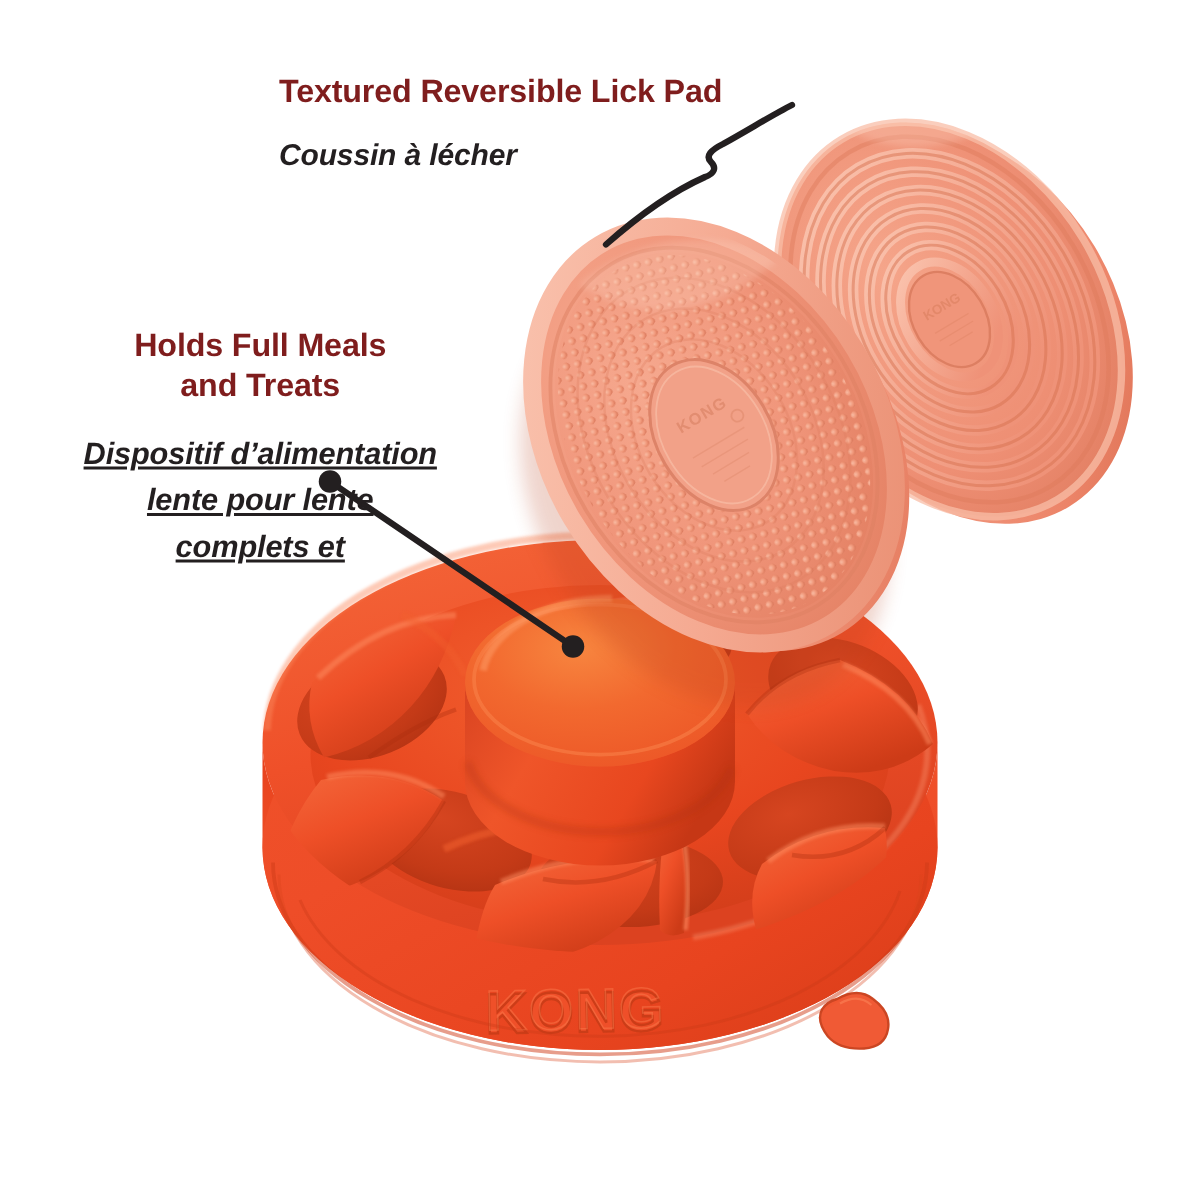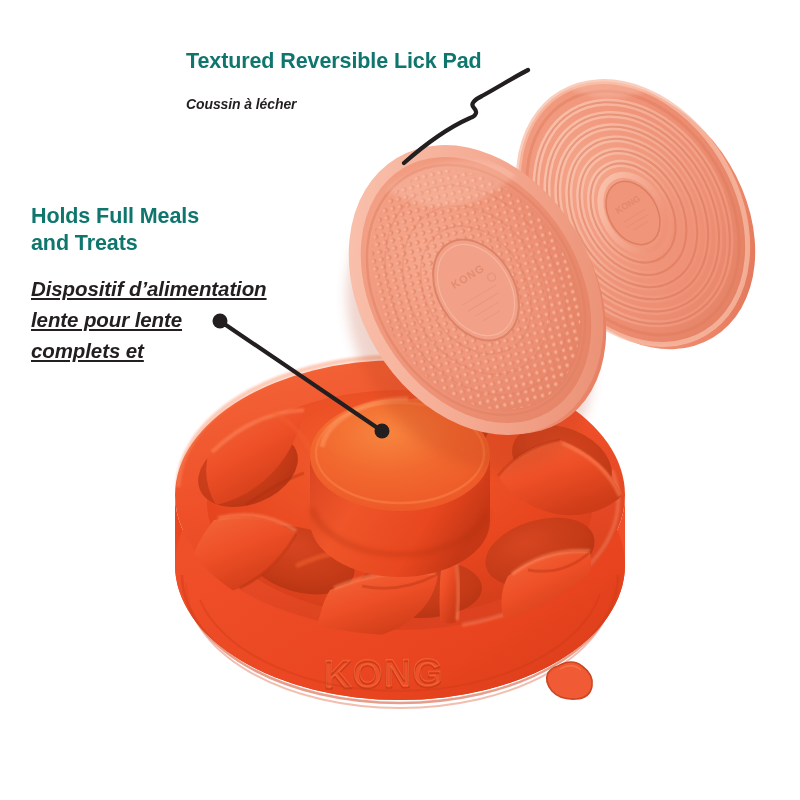--- a/index.html
+++ b/index.html
@@ -6,35 +6,35 @@
   body{
     width:800px;height:800px;background:#ffffff;
     font-family:"Liberation Sans", sans-serif;
     overflow:hidden;position:relative;
   }
   #stage{position:absolute;inset:0;width:800px;height:800px;}
   #art{position:absolute;left:0;top:0;width:800px;height:800px;}
 
   .callout{position:absolute;}
   .callout .headline{
-    font-weight:bold;font-style:normal;color:#0f766e;
+    font-weight:bold;font-style:normal;color:#7f1d1d;
     letter-spacing:-0.1px;
   }
   .callout .subline{
     font-weight:bold;font-style:italic;color:#231f20;
     letter-spacing:-0.1px;
   }
 
   
   #callout-lick-pad{left:186px;top:48px;width:400px;}
   #callout-lick-pad .headline{font-size:21.5px;line-height:27px;margin:0;}
-  #callout-lick-pad .subline{font-size:14px;line-height:31px;margin:14px 0 0 0;font-style:italic;}
+  #callout-lick-pad .subline{font-size:20px;line-height:31px;margin:14px 0 0 0;font-style:italic;}
 
   
-  #callout-meals{left:31px;top:203px;width:285px;}
+  #callout-meals{left:31px;top:217px;width:285px;text-align:center;}
   #callout-meals .headline{font-size:21.5px;line-height:27px;margin:0;}
   #callout-meals .subline{font-size:20.5px;line-height:31px;margin:16px 0 0 0;text-decoration:underline;}
 </style>
 </head>
 <body>
 
 <div id="stage">
 
   <svg id="art" viewBox="0 0 800 800" aria-hidden="true">
     <defs>

